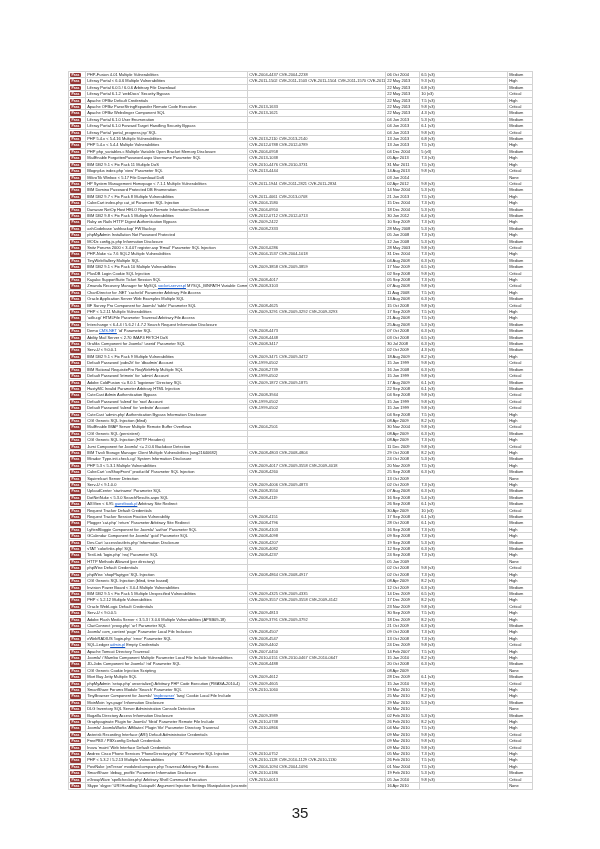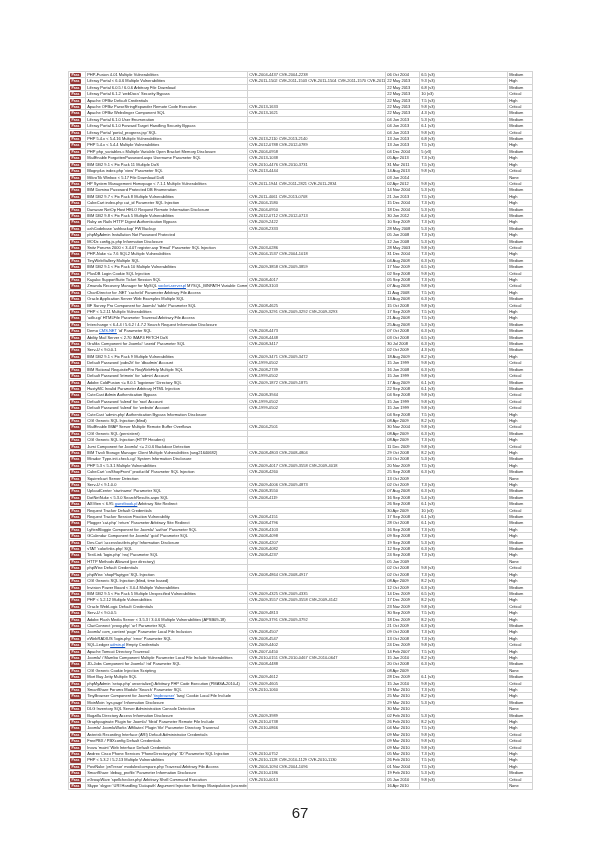--- a/index.html
+++ b/index.html
@@ -1041,13 +1041,13 @@
   <div class="row">
     <div class="cell c-badge"><span class="badge">Pass</span></div>
     <div class="cell c-name">Skype 'skype:' URI Handling 'Datapath' Argument Injection Settings Manipulation (uncredentialed check)</div>
     <div class="cell c-cve"></div>
     <div class="cell c-date">16 Apr 2010</div>
     <div class="cell c-score"></div>
     <div class="cell c-sev">None</div>
   </div>
 </div>
 
-<div class="page-number">67</div>
+<div class="page-number">35</div>
 
 </body></html>

